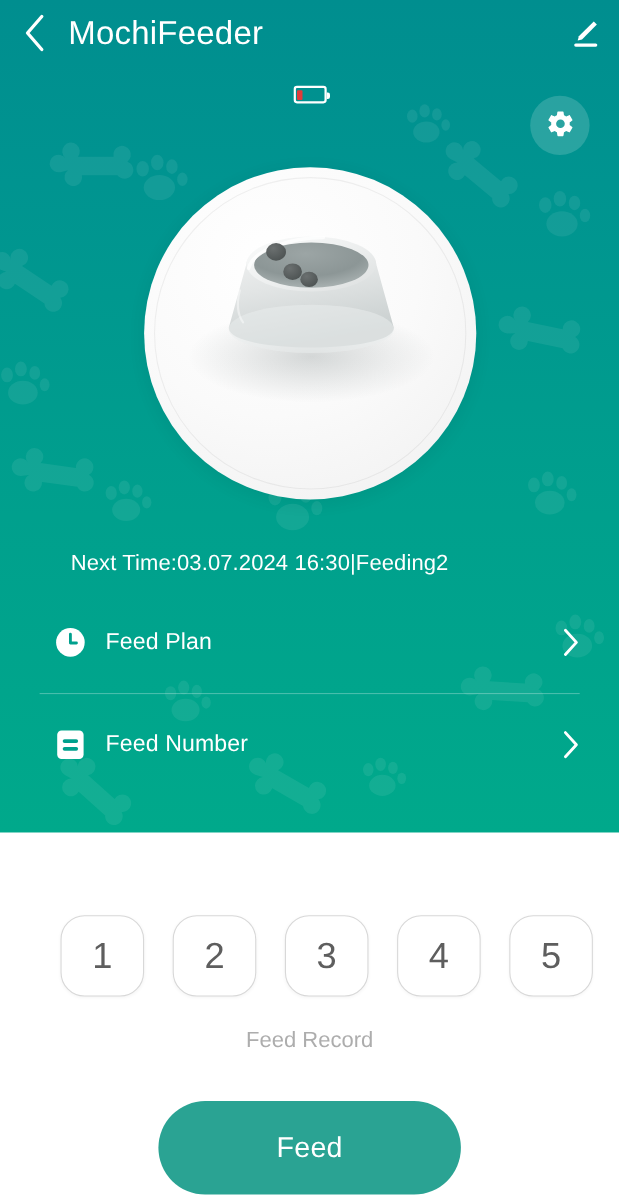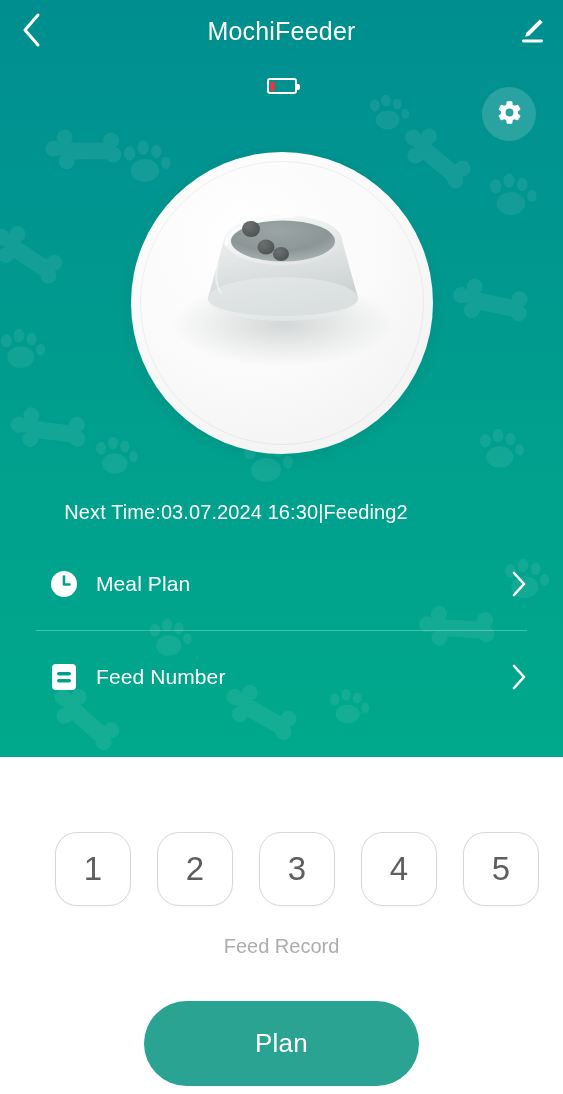--- a/index.html
+++ b/index.html
@@ -51,23 +51,23 @@
     z-index: 6;
   }
   .nav-btn {
     width: 62px; height: 62px;
     display: flex; align-items: center; justify-content: center;
     cursor: pointer;
     background: transparent; border: none;
   }
   .nav-title {
     flex: 1;
-    text-align: center;
+    text-align: left;
     color: #ffffff;
-    font-size: 25px;
+    font-size: 30px;
     font-weight: 400;
     letter-spacing: 0.2px;
     line-height: 1;
   }
 
   
   .battery-wrap {
     position: absolute;
     left: 0; top: 78px;
     width: 563px;
@@ -381,21 +381,21 @@
 
     <div class="menu">
 
       <div class="menu-row">
         <span class="menu-icon">
           <svg width="28" height="28" viewBox="0 0 28 28" xmlns="http://www.w3.org/2000/svg">
             <circle cx="14" cy="14" r="13" fill="#ffffff"></circle>
             <path d="M14 6.5 V14.5 H19.5" stroke="#00a08d" stroke-width="2.6" fill="none" stroke-linecap="round" stroke-linejoin="round"></path>
           </svg>
         </span>
-        <span class="menu-label">Meal Plan</span>
+        <span class="menu-label">Feed Plan</span>
         <span class="menu-chevron">
           <svg width="16" height="26" viewBox="0 0 16 26" fill="none" xmlns="http://www.w3.org/2000/svg">
             <path d="M3 2 L13 13 L3 24" stroke="#ffffff" stroke-width="2.6" stroke-linecap="round" stroke-linejoin="round"></path>
           </svg>
         </span>
       </div>
 
       <div class="menu-divider"></div>
 
       <div class="menu-row">
@@ -424,15 +424,15 @@
         <div class="chip">2</div>
         <div class="chip">3</div>
         <div class="chip">4</div>
         <div class="chip">5</div>
       </div>
 
     <div class="chips-label">Feed Record</div>
 
   </div>
 
-  <button class="feed-btn" style="background: rgb(42, 163, 147);">Plan</button>
+  <button class="feed-btn" style="background: rgb(42, 163, 147);">Feed</button>
 
 </div>
 
 </body></html>

